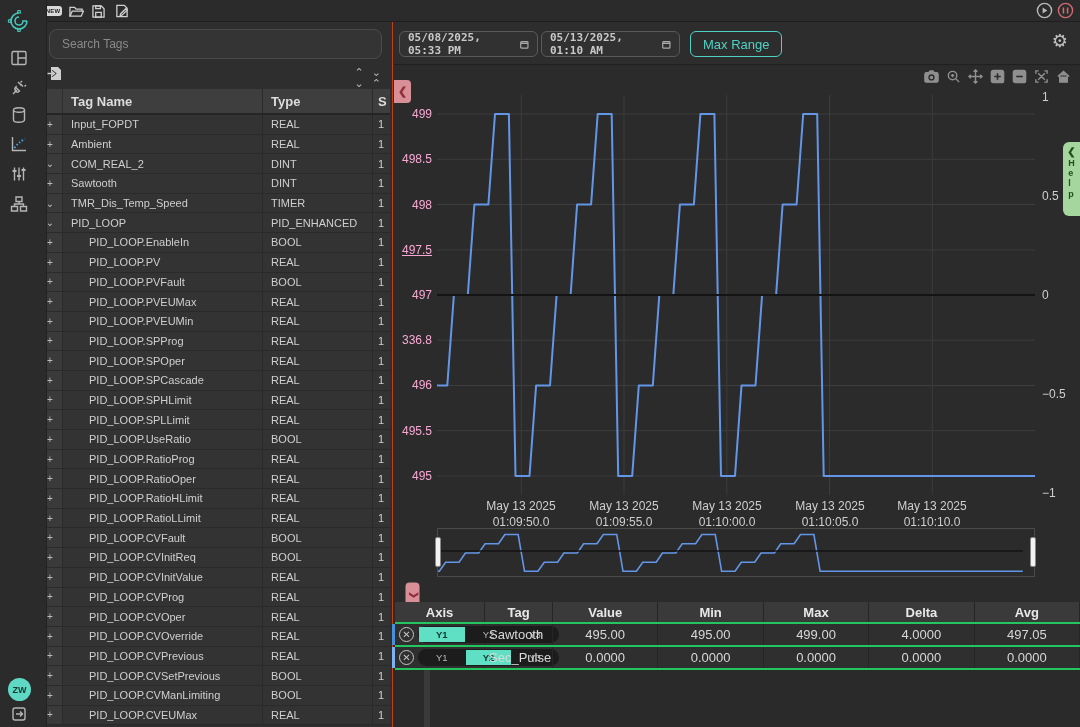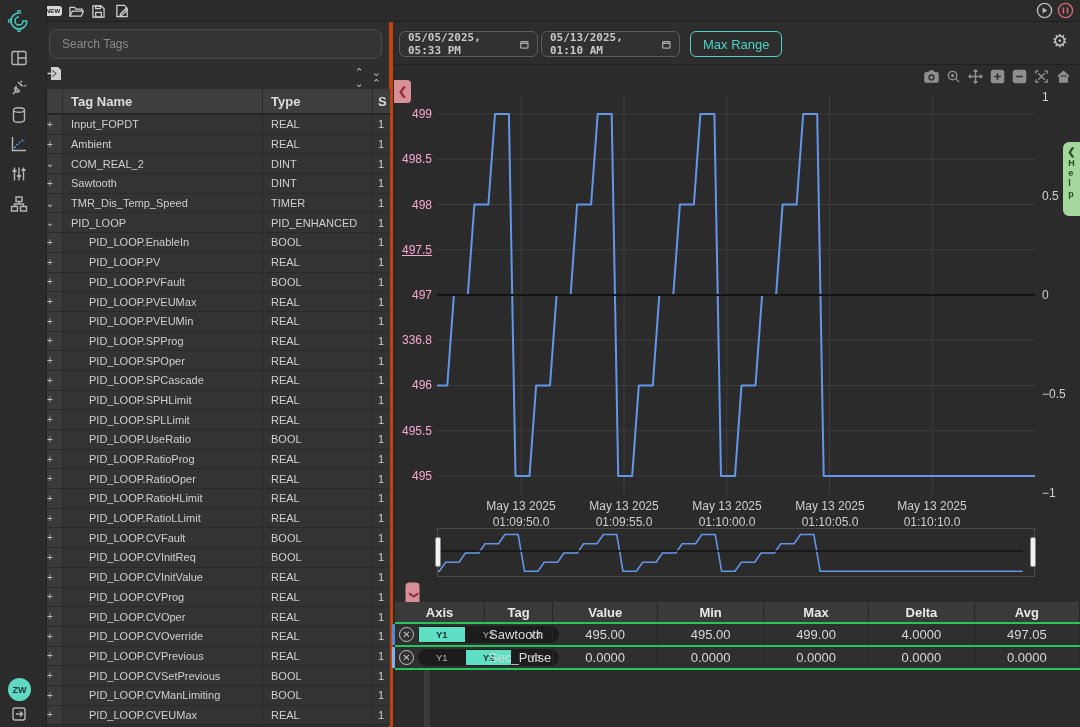--- a/index.html
+++ b/index.html
@@ -20,21 +20,21 @@
   
   #topbar { position:absolute; left:38px; top:0; width:1042px; height:22px; background:#2b2b2b;
             border-bottom:1px solid #1f1f1f; }
   .tb-icon { position:absolute; top:2px; width:18px; height:18px; display:flex;
              align-items:center; justify-content:center; color:#cfcfcf; cursor:pointer; }
   .newbadge { background:#d9d9d9; color:#1d1d1d; font-size:6px; font-weight:bold;
               border-radius:3px; padding:2px 2px; letter-spacing:.2px; }
 
   
   #tagpanel { position:absolute; left:38px; top:22px; width:355px; height:705px; background:#2e2e2e;
-              border-right:4px solid #c2410c; }
+              border-right:1px solid #c2410c; }
   #searchbox { position:absolute; left:11px; top:7px; width:333px; height:30px; background:#343434;
                border:1px solid #4a4a4a; border-radius:8px; color:#8a8a8a; font-size:12px;
                padding:0 12px; display:flex; align-items:center; }
   #tagtoolbar { position:absolute; left:0; top:42px; width:355px; height:24px; }
   #import-ic { position:absolute; left:9px; top:2px; color:#cfcfcf; cursor:pointer; }
   #fold-ics { position:absolute; right:12px; top:3px; display:flex; gap:8px; color:#b9b9b9; }
   #fold-ics span { cursor:pointer; font-size:11px; line-height:1; }
 
   #tagtable { position:absolute; left:0; top:67px; width:352px; height:638px; overflow:hidden;
               font-size:11px; }
@@ -430,21 +430,21 @@
           </div>
         </div>
     </div>
     <div id="tagscroll-track"></div>
     <div id="tagscroll-thumb1"></div>
     <div id="tagscroll-thumb2"></div>
   </div>
 
   <div id="controlbar">
     <div class="datefield" style="left:5px; width:139px;">
-      <span>05/05/2025, 05:33 PM</span>
+      <span>05/08/2025, 05:33 PM</span>
       <svg width="11" height="11" viewBox="0 0 12 12" fill="none" stroke="#aaa" stroke-width="1.2">
         <rect x="1" y="2" width="10" height="9" rx="1"></rect>
           <path d="M1 4.5 h10 M3.5 1 v2 M8.5 1 v2"></path>
       </svg>
     </div>
     <div class="datefield" style="left:147px; width:139px;">
       <span>05/13/2025, 01:10 AM</span>
       <svg width="11" height="11" viewBox="0 0 12 12" fill="none" stroke="#aaa" stroke-width="1.2">
         <rect x="1" y="2" width="10" height="9" rx="1"></rect>
           <path d="M1 4.5 h10 M3.5 1 v2 M8.5 1 v2"></path>

